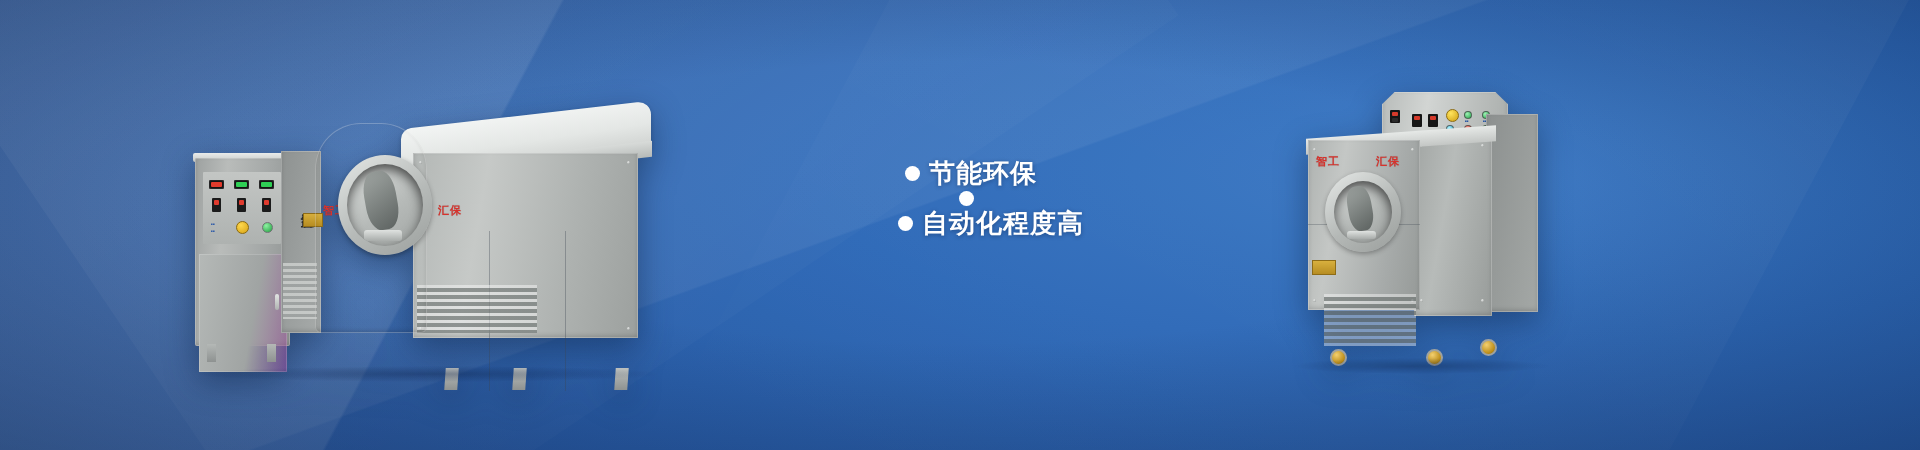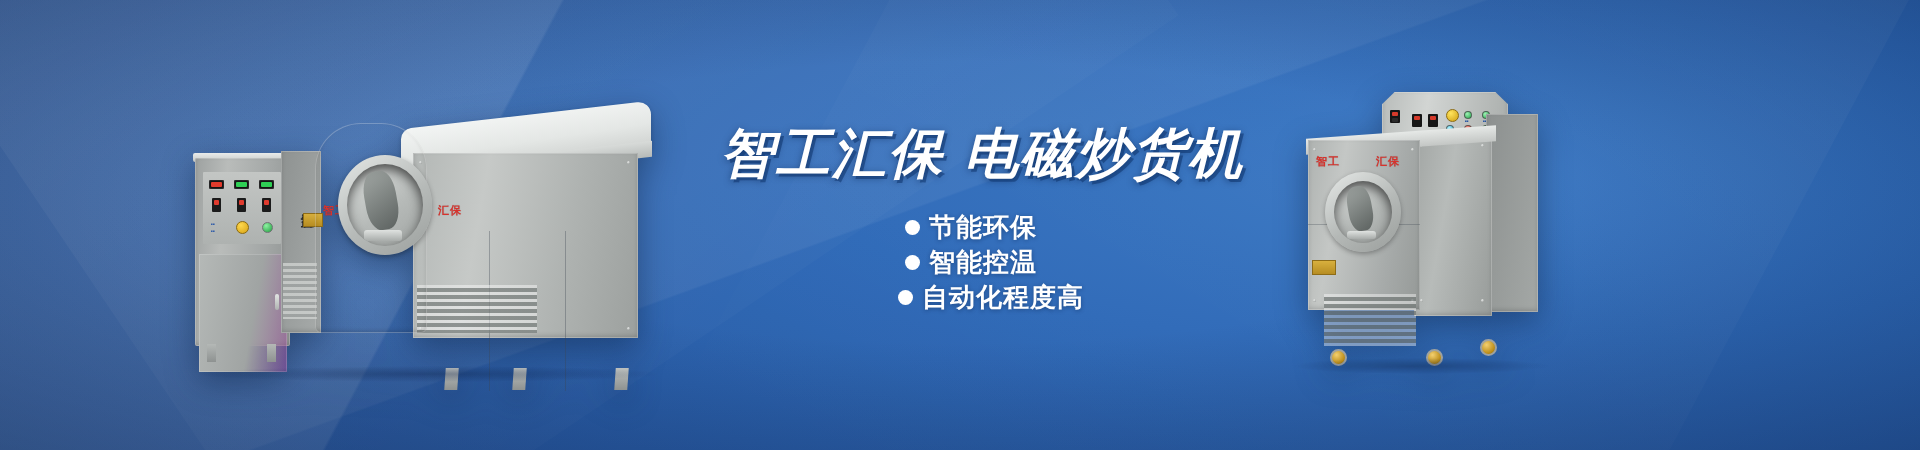--- a/index.html
+++ b/index.html
@@ -228,31 +228,27 @@
         <div class="dr-hole">
           <div class="dr-vane"></div>
           <div class="dr-lip"></div>
         </div>
       </div>
       <div class="ground"></div>
     </div>
   </div>
 
   <div class="copy">
-    <div class="headline">
-      <span>智工汇保</span><span class="gap"></span><span>电磁炒货机</span>
-    </div>
     <div class="features">
       <div class="feat">
         <span class="dot"></span>
         <span>节能环保</span>
       </div>
       <div class="feat">
         <span class="dot"></span>
-        <span>智能控温</span>
       </div>
       <div class="feat">
         <span class="dot"></span>
         <span>自动化程度高</span>
       </div>
     </div>
   </div>
 
   <div class="m-right shadow">
 

